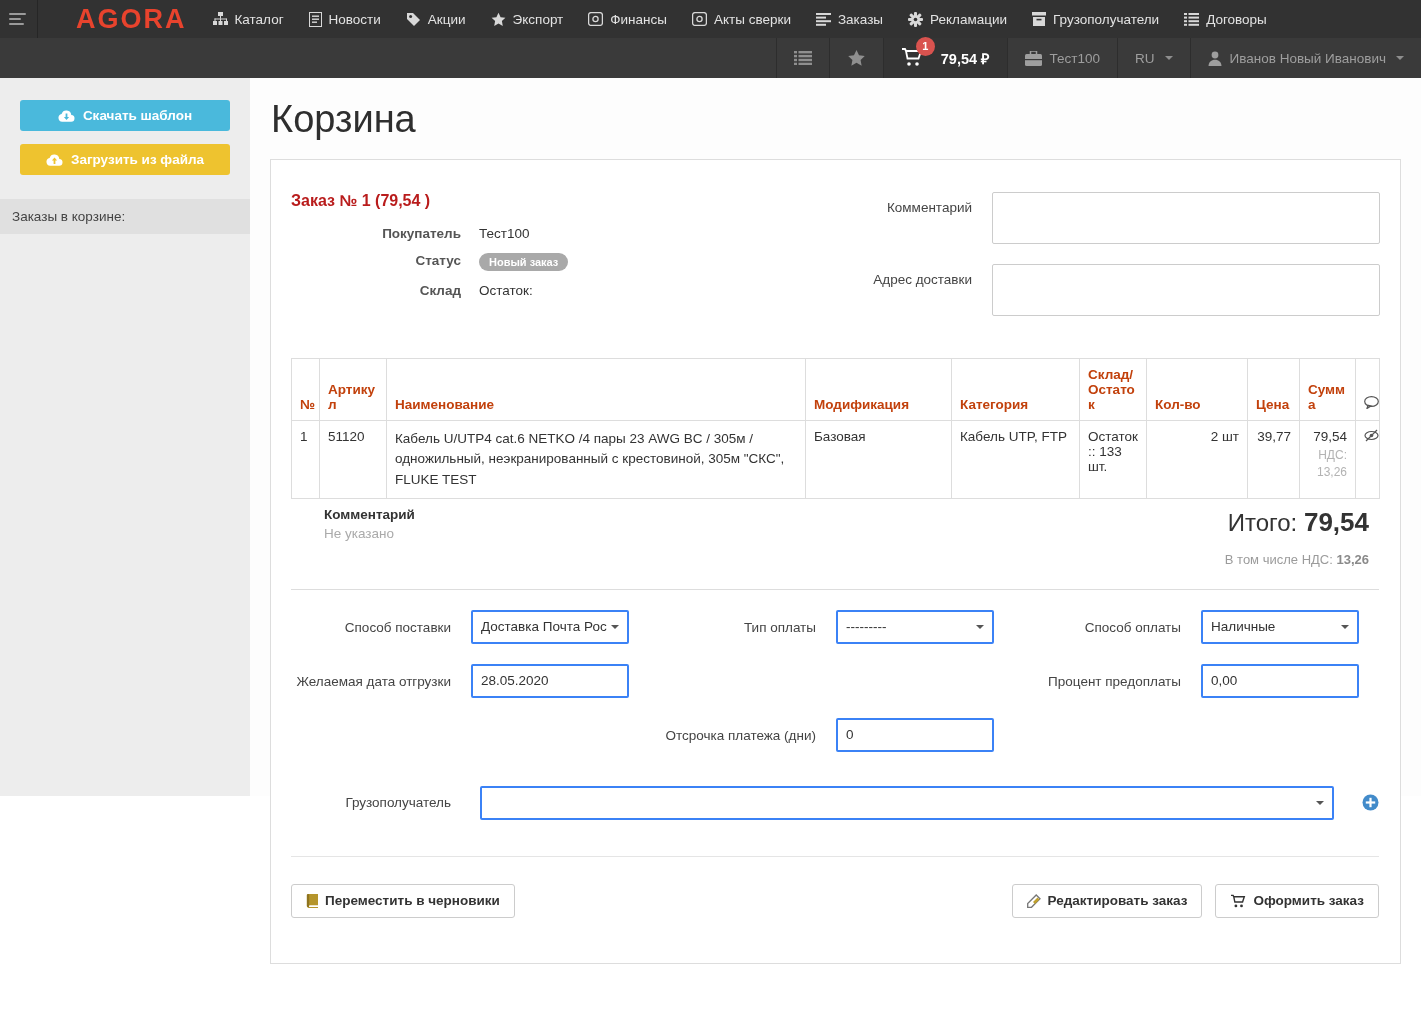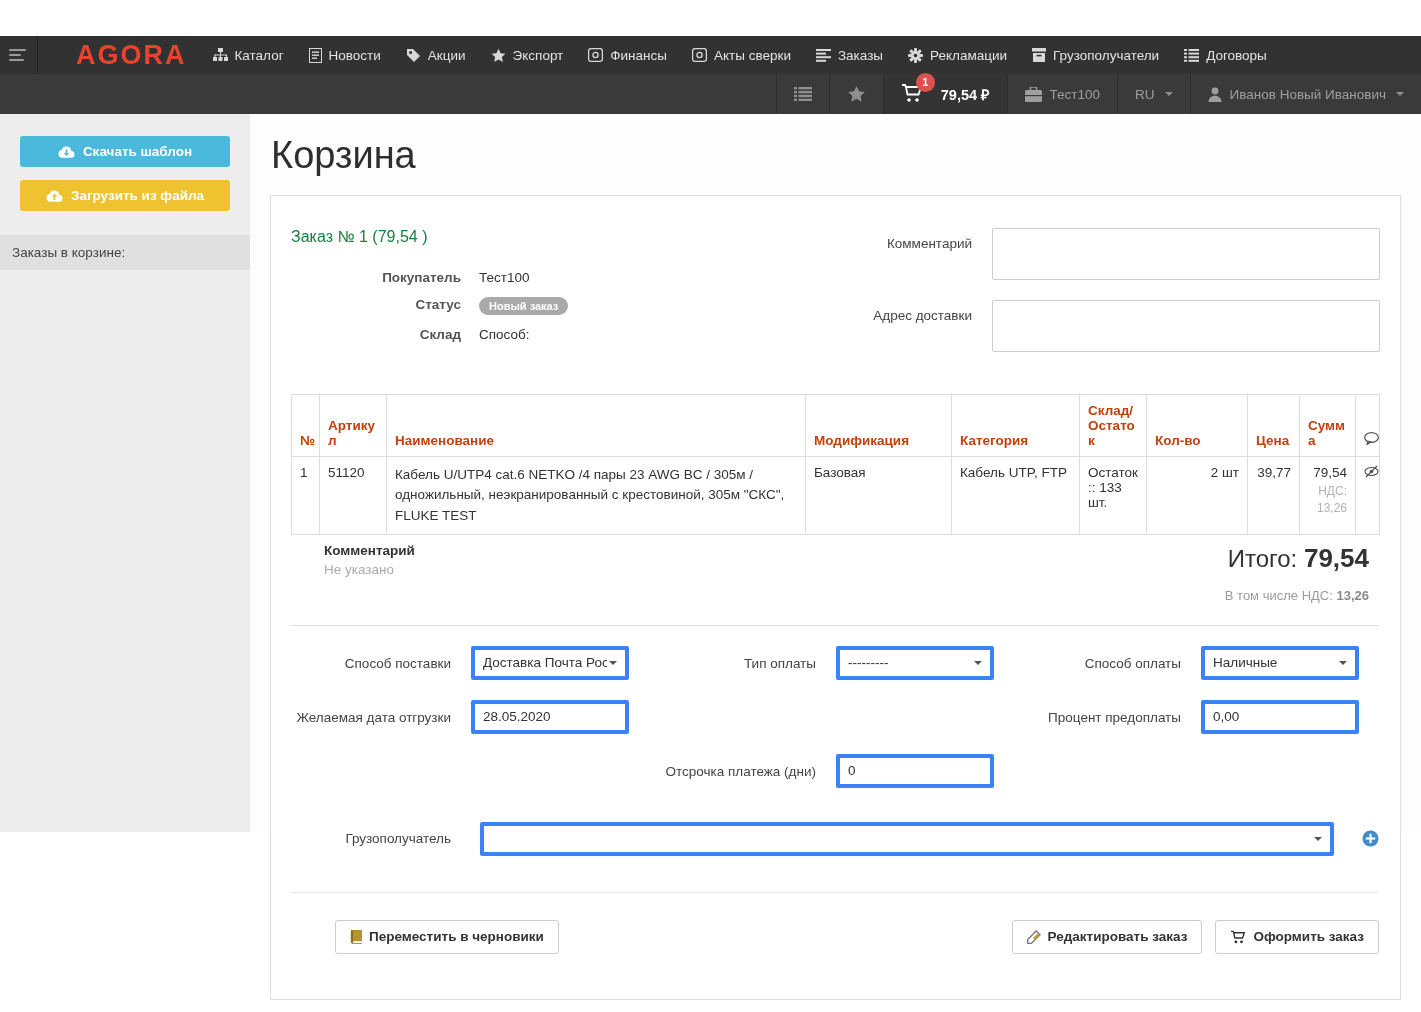--- a/index.html
+++ b/index.html
@@ -5,21 +5,21 @@
   * { box-sizing: border-box; }
   html,body { margin:0; padding:0; }
   body {
     width:1421px; height:1012px;
     font-family:"Liberation Sans", sans-serif;
     font-size:13.5px; color:#333; background:#fff; overflow:hidden;
   }
 
   
   .topbar {
-    height:38px; background:#323232; display:flex; align-items:center;margin-top:36px;
+    height:38px; background:#323232; display:flex; align-items:center;
   }
   .menu-toggle {
     width:38px; height:38px; display:flex; flex-direction:column;
     justify-content:center; gap:3px; padding-left:9px; cursor:pointer;
     border-right:1px solid #262626;
   }
   .menu-toggle span { height:2px; background:#9a9a9a; border-radius:1px; }
   .menu-toggle span:nth-child(1){ width:17px; }
   .menu-toggle span:nth-child(2){ width:12px; }
   .menu-toggle span:nth-child(3){ width:15px; }
@@ -79,21 +79,21 @@
   .page-title {
     font-size:38px; font-weight:400; color:#2e2e2e; margin:20px 0 18px 21px;
   }
   .panel {
     margin:0 21px 0 20px; background:#fff; border:1px solid #ddd;
     padding:20px 20px 45px 20px;
   }
 
   .meta-row { display:flex; margin-top:12px; }
   .meta-left { flex:1; }
-  .order-title { font-size:16px; color:#15803d; margin-bottom:24px; }
+  .order-title { font-size:16px; color:#b91c1c; margin-bottom:16px;font-weight:bold; }
   .meta-line { display:flex; margin-bottom:12px; }
   .meta-label { width:170px; text-align:right; font-weight:bold; color:#555; flex-shrink:0; }
   .meta-value { margin-left:18px; color:#333; }
   .status-pill {
     background:#a9a9a9; color:#fff; font-size:11px; font-weight:bold;
     border-radius:10px; padding:3px 10px; display:inline-block;
   }
   .meta-right { width:558px; flex-shrink:0; }
   .ta-line { display:flex; margin-bottom:20px; }
   .ta-label { width:150px; text-align:right; color:#444; padding-top:8px; flex-shrink:0; }
@@ -130,21 +130,21 @@
   
   .order-form { width:1088px; margin-top:20px; }
   .form-row { display:flex; justify-content:space-between; margin-bottom:20px; }
   .fgroup { display:flex; width:358px; }
   .fgroup.empty { visibility:hidden; }
   .flabel {
     width:180px; text-align:right; padding-right:20px; color:#444;
     padding-top:8px; line-height:1.5; flex-shrink:0;
   }
   .fcontrol {
-    width:158px; height:34px; border:4px solid #3b82f6; border-radius:2px;
+    width:158px; height:34px; border:2px solid #3b82f6; border-radius:2px;
     background:#fff; font-size:13.5px; color:#333; padding:0 8px;
     font-family:inherit;
   }
   .fselect {
     display:flex; align-items:center; justify-content:space-between;
     cursor:pointer; overflow:hidden; white-space:nowrap;
   }
   .fselect .sel-caret {
     width:0; height:0; border-left:4px solid transparent; border-right:4px solid transparent;
     border-top:4px solid #555; flex-shrink:0; margin-left:2px;
@@ -154,21 +154,21 @@
   .consignee-select { flex:1; height:34px; margin-right:12px; }
   .add-btn { cursor:pointer; display:flex; align-items:center; margin-left:7px; }
 
   .panel-divider { border:none; border-top:1px solid #e5e5e5; margin:36px 0 0 0; width:1088px; }
 
   
   .actions { display:flex; margin-top:27px; width:1088px; }
   .btn {
     display:flex; align-items:center; gap:7px; background:#fff;
     border:1px solid #ccc; border-radius:3px; padding:0 14px; height:34px;
-    font-weight:600; color:#333; cursor:pointer; font-size:13.5px; white-space:nowrap;margin-left:44px;
+    font-weight:600; color:#333; cursor:pointer; font-size:13.5px; white-space:nowrap;
   }
   .spacer { flex:1; }
   .actions .btn + .btn { margin-left:13px; }
 </style>
 </head>
 <body>
 
 <div class="topbar">
   <div class="menu-toggle">
     <span></span>
@@ -368,21 +368,21 @@
           <div class="meta-line">
             <div class="meta-label">Покупатель</div>
             <div class="meta-value">Тест100</div>
           </div>
           <div class="meta-line">
             <div class="meta-label">Статус</div>
             <div class="meta-value"><span class="status-pill">Новый заказ</span></div>
           </div>
           <div class="meta-line">
             <div class="meta-label">Склад</div>
-            <div class="meta-value">Способ:</div>
+            <div class="meta-value">Остаток:</div>
           </div>
         </div>
         <div class="meta-right">
           <div class="ta-line">
             <div class="ta-label">Комментарий</div>
             <textarea style=""></textarea>
           </div>
           <div class="ta-line">
             <div class="ta-label">Адрес доставки</div>
             <textarea style=""></textarea>

